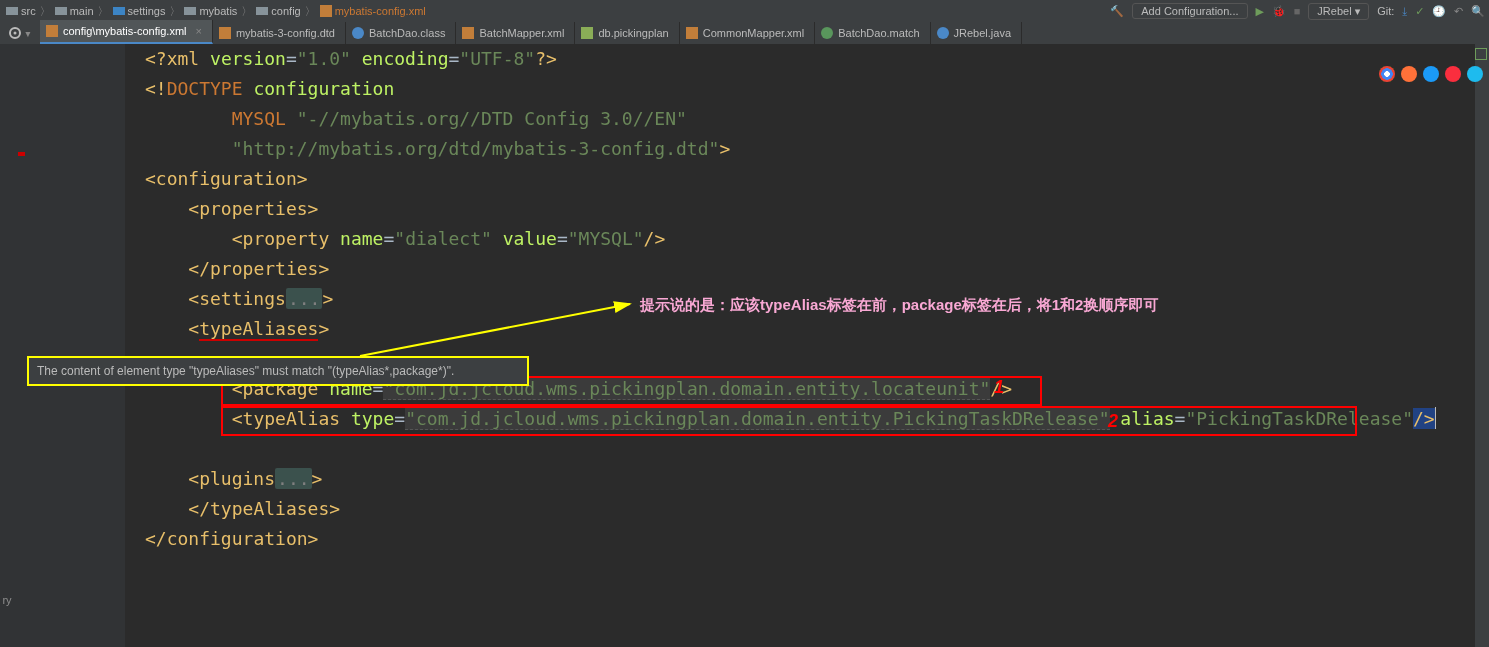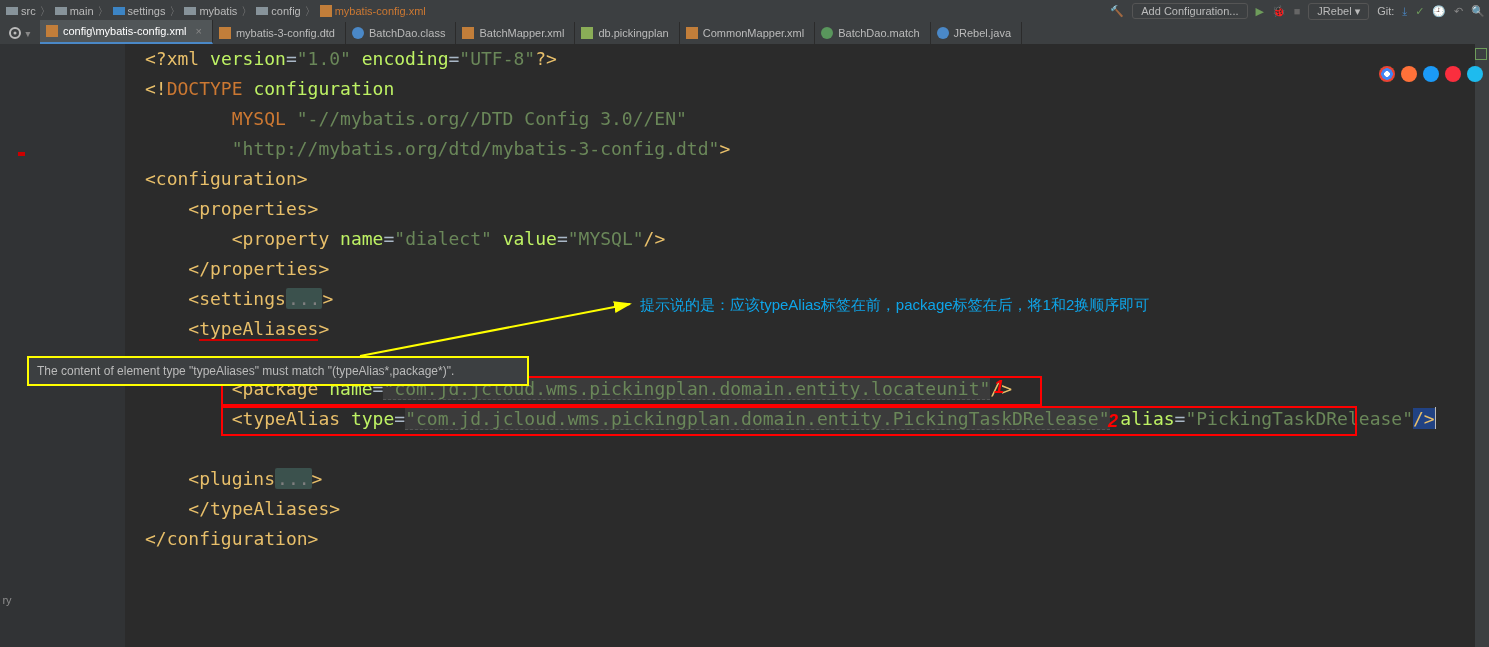--- a/index.html
+++ b/index.html
@@ -29,21 +29,21 @@
   .c-attr{color:#bef264;}
   .c-str{color:#6a8759;}
   .c-eq{color:#a9b7c6;}
   .c-pi{color:#e8bf6a;}
   .c-fold{color:#808080;background:#3b514d;border-radius:2px;padding:0 2px;}
   .kw{color:#cc7832;}
   .tooltip{position:absolute;left:27px;top:356px;width:482px;border:2px solid yellow;background:#3c3f41;color:#bbbbbb;font-family:"Segoe UI",Arial,sans-serif;font-size:12px;padding:6px 8px;z-index:50;}
   .anno-red1{position:absolute;border:2px solid red;left:221px;top:376px;width:817px;height:26px;z-index:40;}
   .anno-red2{position:absolute;border:2px solid red;left:221px;top:406px;width:1132px;height:26px;z-index:40;}
   .anno-num{position:absolute;color:red;font-weight:bold;font-style:italic;font-family:Arial;font-size:18px;z-index:41;}
-  .anno-text{position:absolute;color:#0ea5e9;font-weight:normal;font-family:"Microsoft YaHei","Segoe UI",Arial;font-size:15px;z-index:41;}
+  .anno-text{position:absolute;color:#f9a8d4;font-weight:bold;font-family:"Microsoft YaHei","Segoe UI",Arial;font-size:15px;z-index:41;}
   .arrow{position:absolute;z-index:41;pointer-events:none;}
   .caret-line{position:absolute;left:0;right:0;height:30px;background:#323232;z-index:-1;}
   .caret{display:inline-block;width:1px;height:22px;background:#bbb;vertical-align:-4px;}
   .underline{border-bottom:1px dashed #555;background:#3b3b3b;padding:0 0;}
   .short-red-underline{border-bottom:2px solid #cc0000;}
   .proj-label{position:absolute;left:0;top:594px;color:#8c8c8c;font-size:11px;font-family:"Segoe UI",Arial;width:14px;text-align:center;}
   .browser-icons{position:absolute;right:6px;top:66px;display:flex;gap:6px;z-index:5;}
   .bi{width:16px;height:16px;border-radius:50%;}
   .hl-bg{background:#214283;}
   .run-arrow{position:absolute;color:#499c54;font-size:14px;}

